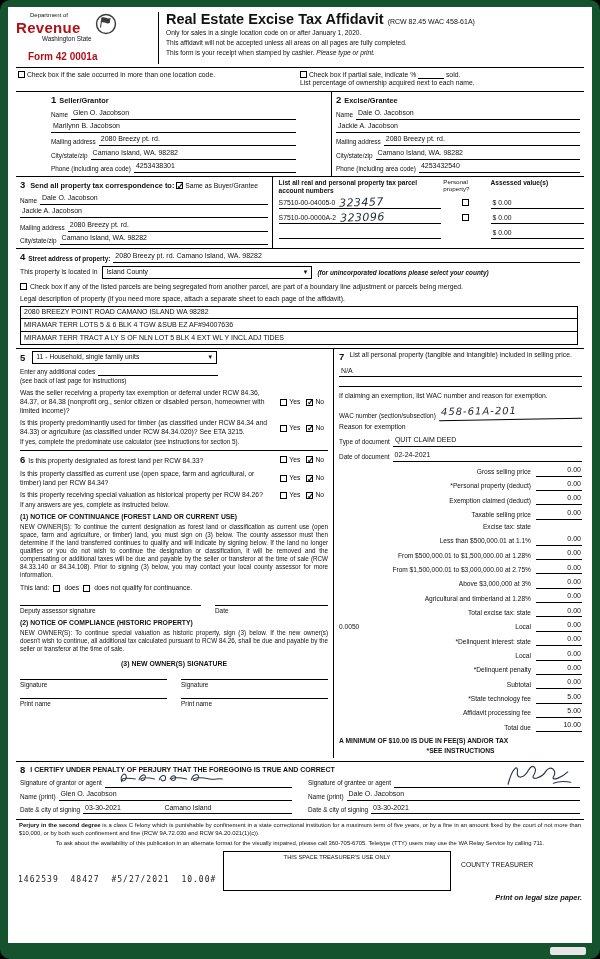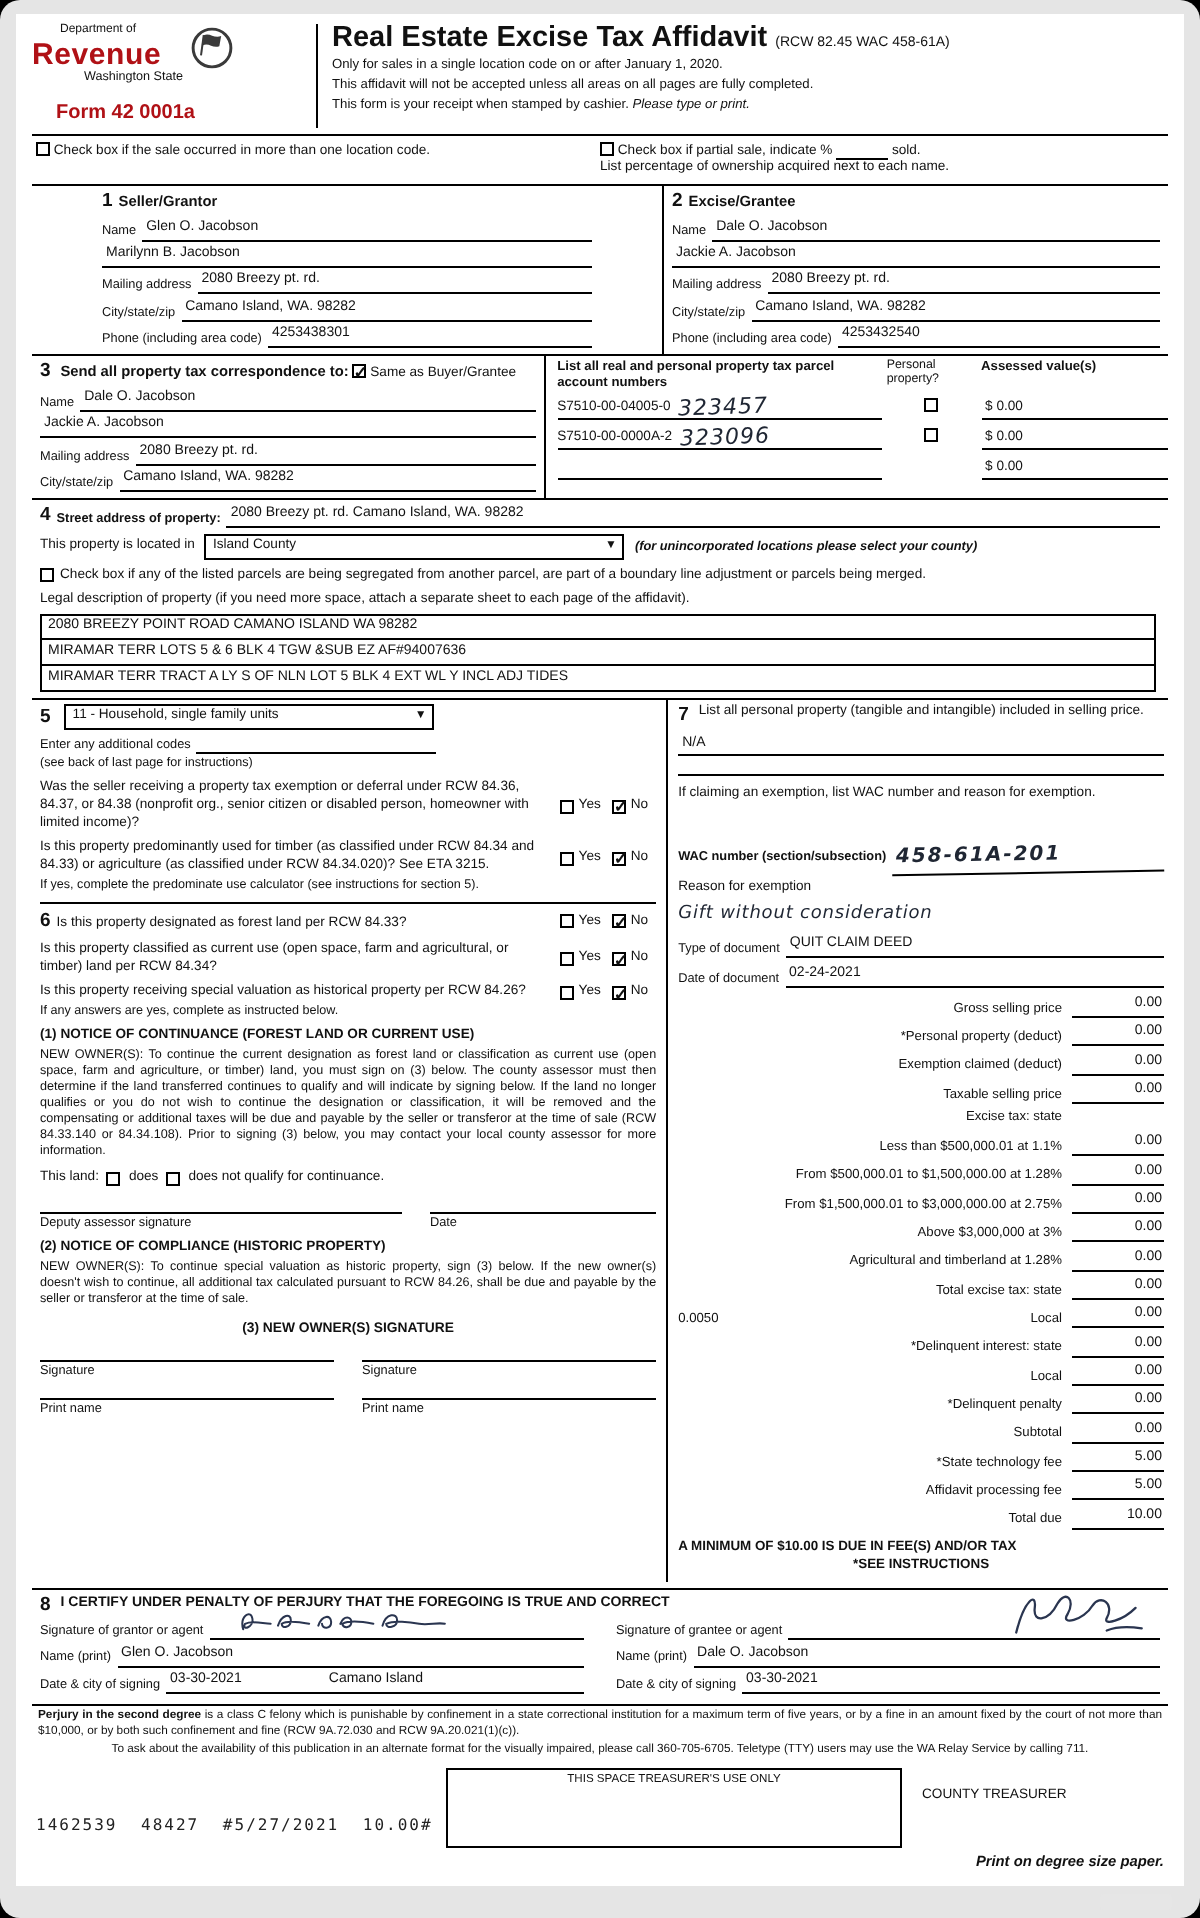--- a/index.html
+++ b/index.html
@@ -1,18 +1,18 @@
 <!DOCTYPE html>
 <html><head>
 <meta charset="utf-8">
 <style>
   * { margin:0; padding:0; box-sizing:border-box; }
   html,body { width:600px; height:959px; }
   body { background:#000; font-family:"Liberation Sans", sans-serif; color:#111; }
-  .frame { position:relative; width:600px; height:959px; background:#e5e5e5; padding:7px 8px 16px 8px; border-radius:10px; }
+  .frame { position:relative; width:600px; height:959px; background:#14532d; padding:7px 8px 16px 8px; border-radius:10px; }
   .paper { background:#fff; width:100%; height:100%; overflow:hidden; padding:5px 8px 2px 8px; font-size:6.8px; line-height:1.28; }
 
   .bold { font-weight:bold; }
   .italic { font-style:italic; }
 
   
   .header { display:flex; border-bottom:1px solid #000; padding-bottom:3px; }
   .logo-col { width:138px; flex:none; }
   .logo-row { display:flex; align-items:flex-start; gap:4px; }
   .logo-dept { font-size:6px; margin-left:14px; }
@@ -96,21 +96,21 @@
   .cap-line { border-top:1px solid #000; padding-top:1px; font-size:6.4px; }
   .cap-wide { flex:1.6; }
   .cap-narrow { flex:1; }
   .cap-half { flex:1; }
   .h3-center { font-weight:bold; text-align:center; margin-top:7px; font-size:6.9px; }
 
   
   .sec7-head { display:flex; gap:2px; }
   .na-line { border-bottom:1px solid #000; margin-top:3px; padding:0 2px 1px 2px; min-height:9px; font-size:7px; }
   .blank-line { border-bottom:1px solid #000; height:10px; }
-  .wac-row { display:flex; align-items:center; margin-top:20px;font-weight:bold; }
+  .wac-row { display:flex; align-items:flex-end; margin-top:4px; }
   .wac-hand { font-size:10px; letter-spacing:1px; transform:rotate(-1deg); }
   .reason-hand { font-size:9px; line-height:1.5; margin-top:2px; letter-spacing:0.4px; }
   .doc-row { display:flex; align-items:flex-end; margin-top:4px; }
   .typed-caps { font-size:7px; }
 
   .tax-table { margin-top:4px; }
   .tax-row { display:flex; align-items:flex-end; margin-top:3.4px; }
   .tax-prefix { font-size:6.6px; padding-right:4px; }
   .tax-label { flex:1; text-align:right; padding-right:5px; font-size:6.6px; white-space:nowrap; overflow:hidden; }
   .tax-amount { width:46px; flex:none; text-align:right; border-bottom:1px solid #000; padding:0 1px 1px 1px; min-height:8.5px; font-size:7px; }
@@ -413,21 +413,20 @@
       </div>
       <div class="na-line">N/A</div>
       <div class="blank-line"></div>
       <div style="margin-top:5px;">If claiming an exemption, list WAC number and reason for exemption.</div>
       <div class="wac-row">
         <span class="flabel">WAC number (section/subsection)</span>
         <span class="fvalue hand wac-hand">458-61A-201</span>
       </div>
       <div style="margin-top:3px;">Reason for exemption</div>
       <div class="hand reason-hand">
-        <div>Gift without consideration</div>
       </div>
       <div class="doc-row">
         <span class="flabel">Type of document</span>
         <span class="fvalue typed-caps">QUIT CLAIM DEED</span>
       </div>
       <div class="doc-row">
         <span class="flabel">Date of document</span>
         <span class="fvalue">02-24-2021</span>
       </div>
 
@@ -563,17 +562,17 @@
   <div class="perjury">
     <b>Perjury in the second degree</b><span> is a class C felony which is punishable by confinement in a state correctional institution for a maximum term of five years, or by a fine in an amount fixed by the court of not more than $10,000, or by both such confinement and fine (RCW 9A.72.030 and RCW 9A.20.021(1)(c)).</span>
   </div>
   <div class="alt-format">To ask about the availability of this publication in an alternate format for the visually impaired, please call 360-705-6705. Teletype (TTY) users may use the WA Relay Service by calling 711.</div>
 
   <div class="bottom-row">
     <div class="stamp">1462539 48427 #5/27/2021 10.00#</div>
     <div class="treasurer-box"><span>THIS SPACE TREASURER'S USE ONLY</span></div>
     <div class="county-treasurer">COUNTY TREASURER</div>
   </div>
-  <div class="legal-size">Print on degree size paper.</div>
+  <div class="legal-size">Print on legal size paper.</div>
 
 </div>
 <div class="corner-chip"></div>
 </div>
 
 </body></html>

